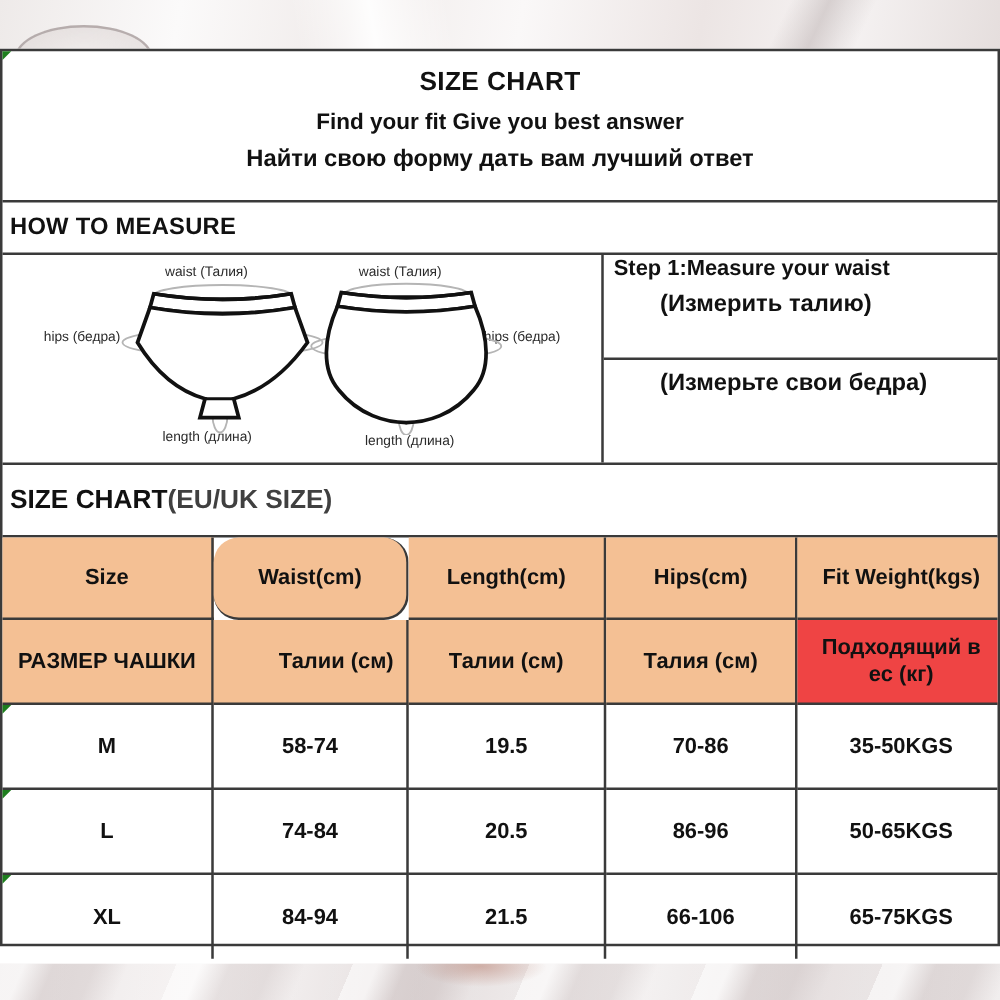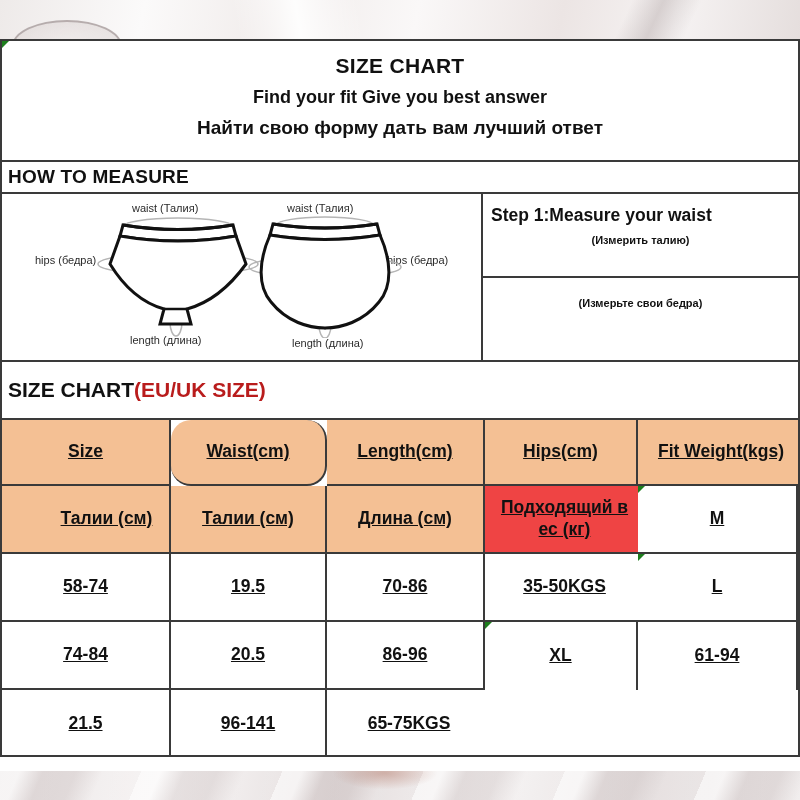--- a/index.html
+++ b/index.html
@@ -53,56 +53,56 @@
   .section { position:relative; width:100%; }
   .sec-border { border-top:2px solid #3a3a3a; }
 
   
   .title-section { height:119px; text-align:center; padding-top:13px; }
   .title-main  { font-size:21px; font-weight:bold; letter-spacing:0.3px; }
   .title-sub   { font-size:18px; font-weight:bold; margin-top:9px; }
   .title-ru    { font-size:19px; font-weight:bold; margin-top:9px; }
 
   
-  .howto-section { height:32px; display:flex; align-items:center; padding-left:6px; }
+  .howto-section { height:42px; display:flex; align-items:center; padding-left:6px; }
   .howto-section .h { font-size:19px; font-weight:bold; letter-spacing:0.2px; }
 
   
   .measure-section { height:168px; }
   .diagram-label {
     position:absolute; font-size:11px; font-weight:400; color:#2b2b2b; white-space:nowrap;
   }
   .dg-svg { position:absolute; }
 
   .steps {
     position:absolute; right:0; top:0; width:317px; height:100%;
     border-left:2px solid #3a3a3a; display:flex; flex-direction:column;
   }
-  .step-box { flex:1; padding-top:11px; }
+  .step-box { flex:1; }
   .step-box.first { border-bottom:2px solid #3a3a3a; }
   .step-en { font-size:17.5px; font-weight:bold; padding-left:8px; }
-  .step-ru { font-size:11px; font-weight:bold; text-align:center; margin-top:8px; }
+  .step-ru { font-size:19px; font-weight:bold; text-align:left; margin-top:8px;margin-left:45px; }
 
   
   .chartheading-section { height:58px; display:flex; align-items:center; padding-left:6px; }
   .ch-black { font-size:21px; font-weight:bold; }
   .ch-red   { font-size:21px; font-weight:bold; }
 
   
   .table-section { height:337px; }
   .size-table {
     display:grid; width:100%; height:100%;
     grid-template-columns:169px 156px 158px 153px 160px;
     grid-template-rows:66px 68px 68px 68px 67px;
   }
   .cell {
     position:relative;
     border-right:2px solid #3a3a3a; border-bottom:2px solid #3a3a3a;
     display:flex; align-items:center; justify-content:center; text-align:center;
-    font-size:17.5px; font-weight:bold; line-height:1.25; padding:2px 6px;text-decoration:underline;
+    font-size:17.5px; font-weight:bold; line-height:1.25; padding:2px 6px;
   }
   .cell.lastcol { border-right:none;padding-left:12px; }
   .cell.lastrow { border-bottom:none; }
   .cell.th { background:#f4c094; }
 </style>
 </head>
 <body>
 
 <div class="page">
 
@@ -162,60 +162,62 @@
           <div class="step-ru">(Измерить талию)</div>
         </div>
         <div class="step-box">
           <div class="step-ru">(Измерьте свои бедра)</div>
         </div>
       </div>
     </div>
 
     <div class="section sec-border chartheading-section">
       <span class="ch-black">SIZE CHART</span>
-      <span class="ch-red" id="ch-red" style="color: #b91c1c;">(EU/UK SIZE)</span>
+      <span class="ch-red" id="ch-red" style="color: #404040;">(EU/UK SIZE)</span>
     </div>
 
     <div class="section sec-border table-section">
       <div class="size-table">
 
         <div class="cell th" style="background: rgb(244, 192, 148);">Size</div>
         <div class="cell th" style="background: rgb(244, 192, 148); border-radius: 20px;">Waist(cm)</div>
         <div class="cell th" style="background: rgb(244, 192, 148);">Length(cm)</div>
         <div class="cell th" style="background: rgb(244, 192, 148);">Hips(cm)</div>
         <div class="cell th lastcol" style="background: rgb(244, 192, 148);">Fit  Weight(kgs)</div>
 
+        <div class="cell th" style="background: rgb(244, 192, 148);">РАЗМЕР ЧАШКИ</div>
         <div class="cell th" style="background: rgb(244, 192, 148); padding-left: 48px;">Талии (см)</div>
         <div class="cell th" style="background: rgb(244, 192, 148);">Талии (см)</div>
-        <div class="cell th" style="background: rgb(244, 192, 148);">Длина (см)</div>
+        <div class="cell th" style="background: rgb(244, 192, 148);">Талия (см)</div>
         <div class="cell th lastcol" style="background: #ef4444;">Подходящий в ес (кг)</div>
 
         <div class="cell">
             <span class="green-tri"></span>
             <span>M</span>
           </div>
         <div class="cell">58-74</div>
         <div class="cell">19.5</div>
         <div class="cell">70-86</div>
         <div class="cell lastcol">35-50KGS</div>
 
         <div class="cell">
             <span class="green-tri"></span>
             <span>L</span>
           </div>
         <div class="cell">74-84</div>
         <div class="cell">20.5</div>
         <div class="cell">86-96</div>
+        <div class="cell lastcol">50-65KGS</div>
 
         <div class="cell lastrow">
             <span class="green-tri"></span>
             <span>XL</span>
           </div>
-        <div class="cell lastrow">61-94</div>
+        <div class="cell lastrow">84-94</div>
         <div class="cell lastrow">21.5</div>
-        <div class="cell lastrow">96-141</div>
+        <div class="cell lastrow">66-106</div>
         <div class="cell lastrow lastcol">65-75KGS</div>
       </div>
     </div>
   </div>
 
   <div class="silk-bottom"></div>
 </div>
 
 </body></html>

